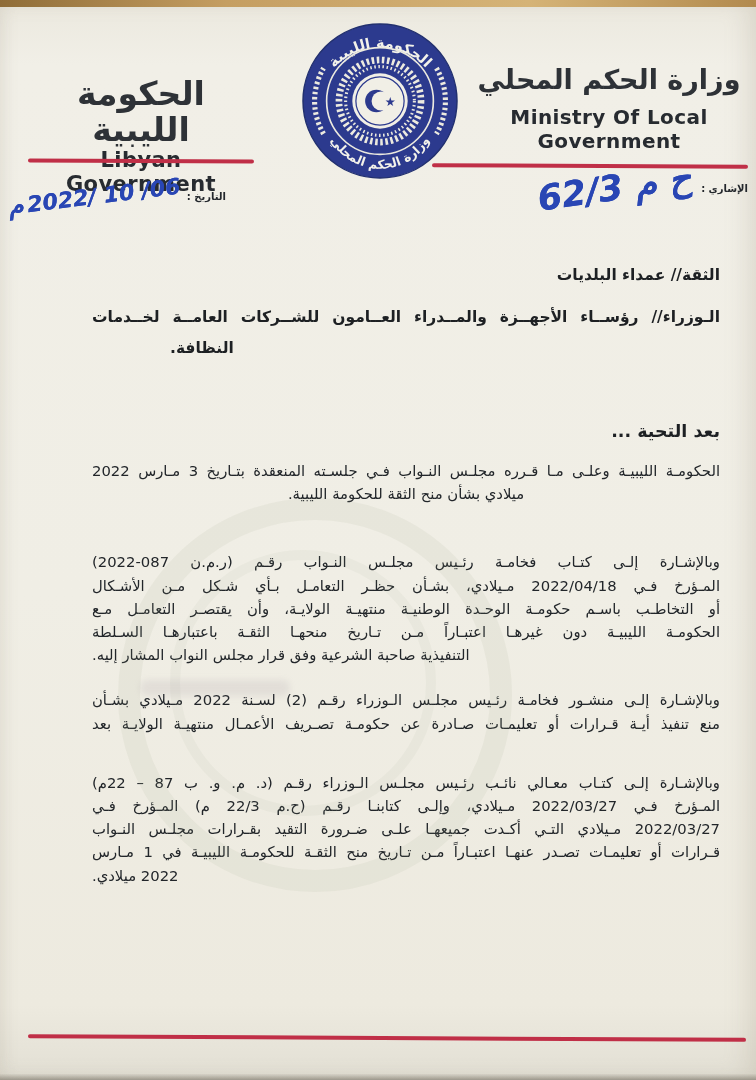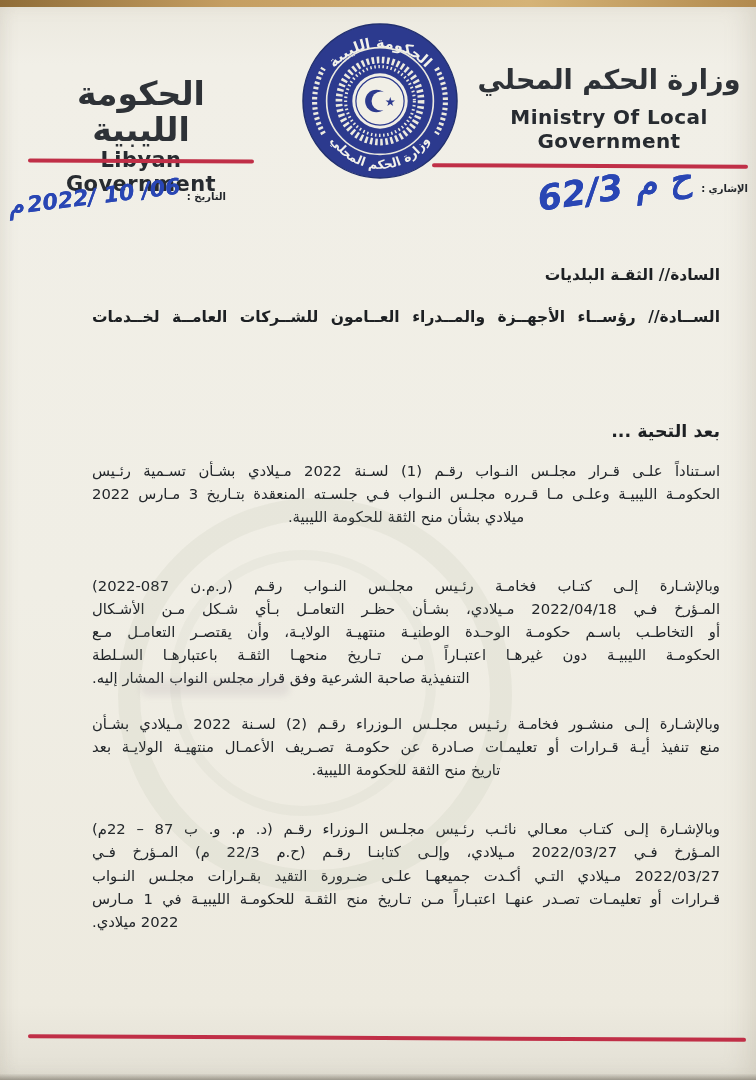--- a/index.html
+++ b/index.html
@@ -116,43 +116,42 @@
     <span class="meta-label">الإشاري :</span>
     <span class="hand ref-value"><span>ح م</span> <span dir="ltr">62/3</span></span>
   </div>
 
   <div class="meta-row date-row">
     <span class="meta-label">التاريخ :</span>
     <span class="hand date-value"><span>06</span><span>/</span> <span>10</span> <span>/</span><span>2022</span><span class="era">م</span></span>
   </div>
 
   <div class="recipients">
-    <div class="rcpt l1">السادة// الثقـة البلديات</div>
-    <div class="rcpt l3 stretch">الســادة// رؤســاء الأجهــزة والمــدراء العــامون للشــركات العامــة لخــدمات</div>
+    <div class="rcpt l1">الثقة// عمداء البلديات</div>
+    <div class="rcpt l3 stretch">الـوزراء// رؤســاء الأجهــزة والمــدراء العــامون للشــركات العامــة لخــدمات</div>
+    <div class="rcpt l4">النظافة.</div>
   </div>
 
   <div class="greeting">بعد التحية ...</div>
 
   <div class="letter-body">
       <div class="paragraph">
-        <div class="bline justify">اسـتناداً علـى قـرار مجلـس النـواب رقـم (1) لسـنة 2022 مـيلادي بشـأن تسـمية رئـيس</div>
         <div class="bline justify">الحكومـة الليبيـة وعلـى مـا قـرره مجلـس النـواب فـي جلسـته المنعقدة بتـاريخ 3 مـارس 2022</div>
         <div class="bline center">ميلادي بشأن منح الثقة للحكومة الليبية.</div>
       </div>
       <div class="paragraph">
         <div class="bline justify">وبالإشـارة إلـى كتـاب فخامـة رئـيس مجلـس النـواب رقـم (ر.م.ن 087-2022)</div>
         <div class="bline justify">المـؤرخ فـي 2022/04/18 مـيلادي، بشـأن حظـر التعامـل بـأي شـكل مـن الأشـكال</div>
         <div class="bline justify">أو التخاطـب باسـم حكومـة الوحـدة الوطنيـة منتهيـة الولايـة، وأن يقتصـر التعامـل مـع</div>
         <div class="bline justify">الحكومـة الليبيـة دون غيرهـا اعتبـاراً مـن تـاريخ منحهـا الثقـة باعتبارهـا السـلطة</div>
         <div class="bline left">التنفيذية صاحبة الشرعية وفق قرار مجلس النواب المشار إليه.</div>
       </div>
       <div class="paragraph">
         <div class="bline justify">وبالإشـارة إلـى منشـور فخامـة رئـيس مجلـس الـوزراء رقـم (2) لسـنة 2022 مـيلادي بشـأن</div>
         <div class="bline justify">منع تنفيذ أيـة قـرارات أو تعليمـات صـادرة عن حكومـة تصـريف الأعمـال منتهيـة الولايـة بعد</div>
-        <div class="bline center">تاريخ منح الثقة للحكومة الليبية.</div>
       </div>
       <div class="paragraph">
         <div class="bline justify">وبالإشـارة إلـى كتـاب معـالي نائـب رئـيس مجلـس الـوزراء رقـم (د. م. و. ب 87 – 22م)</div>
         <div class="bline justify">المـؤرخ فـي 2022/03/27 مـيلادي، وإلـى كتابنـا رقـم (ح.م 22/3 م) المـؤرخ فـي</div>
         <div class="bline justify" dir="ltr">2022/03/27 مـيلادي التـي أكـدت جميعهـا علـى ضـرورة التقيد بقـرارات مجلـس النـواب</div>
         <div class="bline justify">قـرارات أو تعليمـات تصـدر عنهـا اعتبـاراً مـن تـاريخ منح الثقـة للحكومـة الليبيـة في 1 مـارس</div>
         <div class="bline left" dir="ltr">2022 ميلادي.</div>
       </div>
     </div>
 

